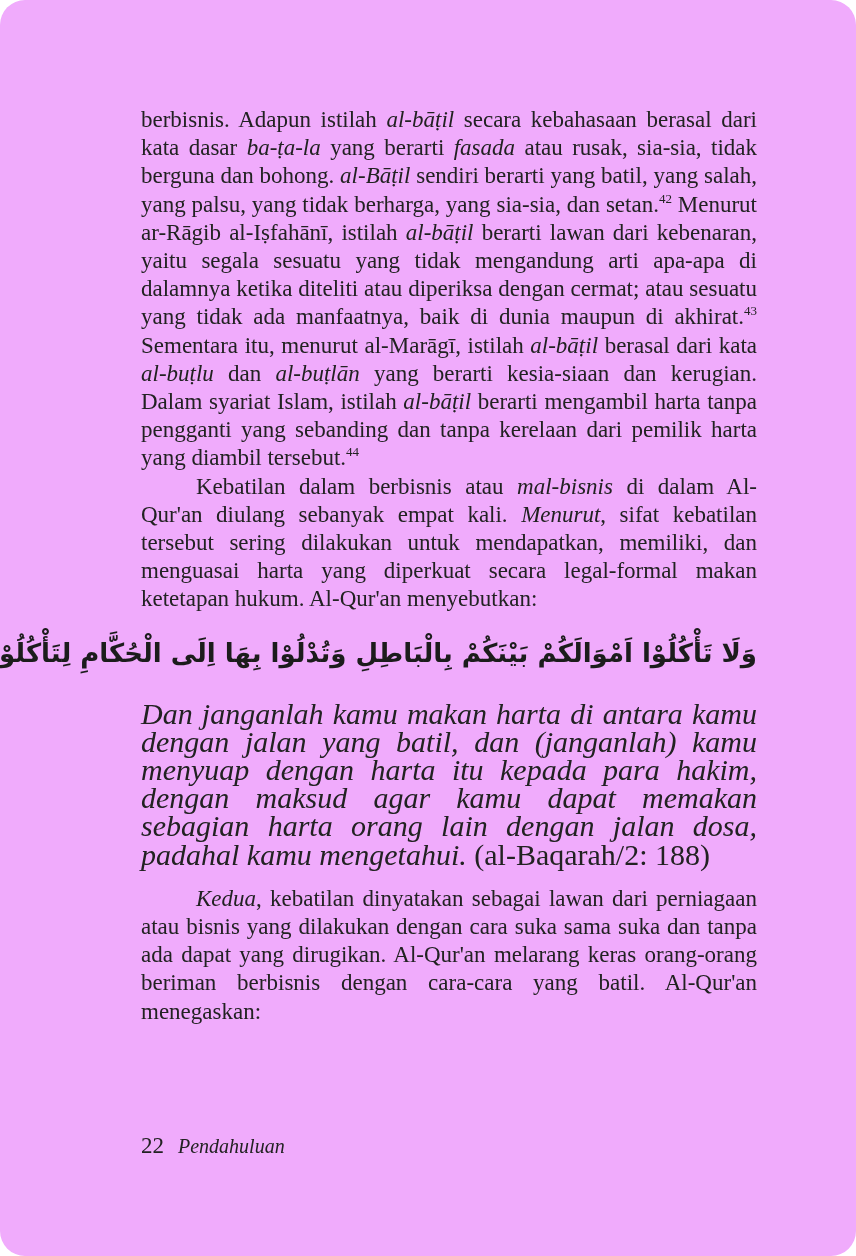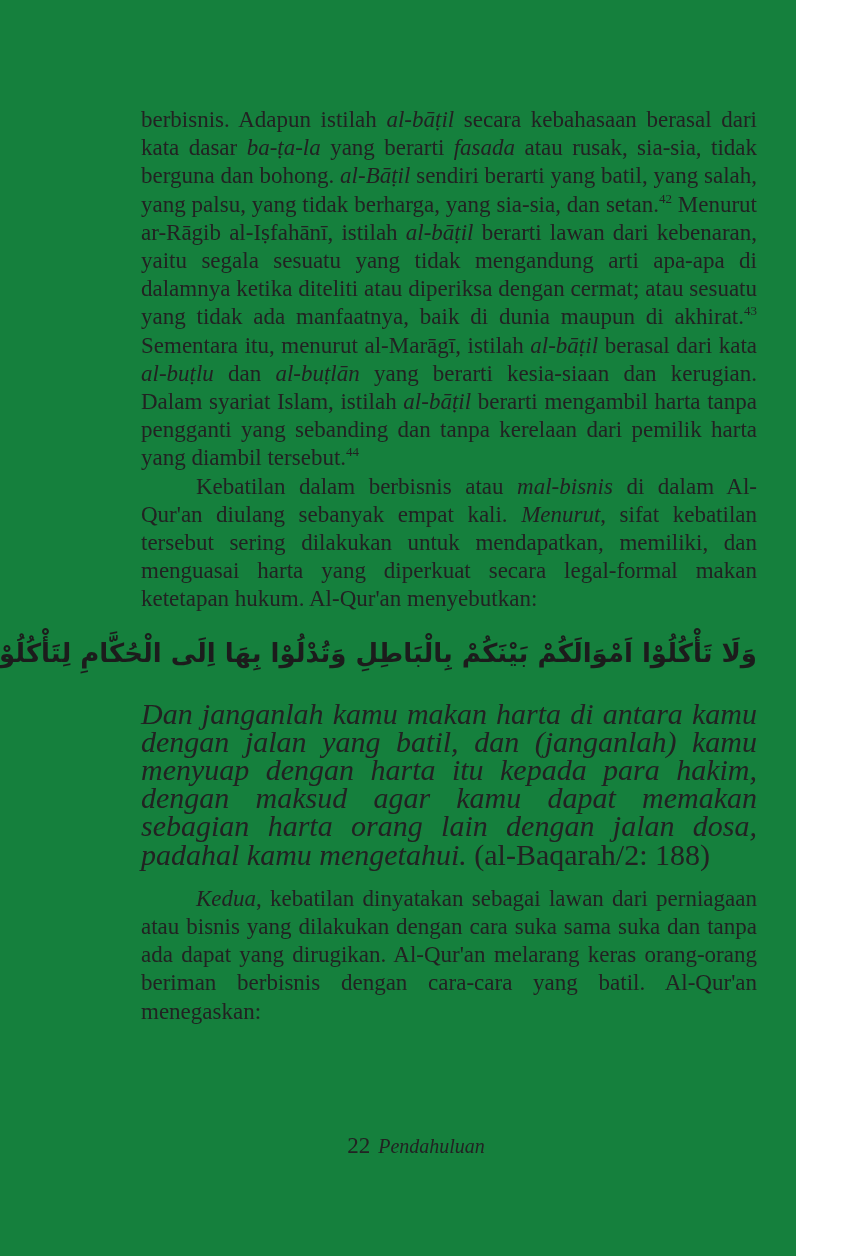--- a/index.html
+++ b/index.html
@@ -2,26 +2,27 @@
 <html lang="id"><head>
 <meta charset="utf-8">
 <style>
   html, body {
     margin: 0;
     padding: 0;
     background: #ffffff;
   }
   .page {
     position: relative;
-    width: 796px;
+    width: 856px;
     height: 1256px;
-    background: #15803d;
+    background: #f0abfc;
     font-family: "Liberation Serif", "DejaVu Serif", serif;
     color: #222222;
     overflow: hidden;
+    border-radius: 25px;
   }
   .text-block {
     position: absolute;
     left: 141px;
     top: 106px;
     width: 616px;
   }
   .body-p {
     font-size: 23px;
     line-height: 28.2px;
@@ -51,28 +52,28 @@
     line-height: 28.2px;
     text-align: justify;
     margin: 0 0 16px 0;
   }
   .page-footer {
     position: absolute;
     left: 141px;
     right: 105px;
     top: 1133px;
     display: flex;
-    justify-content: center;
+    justify-content: flex-start;
     align-items: baseline;
+    gap: 14px;
   }
   .page-number { font-size: 23px; }
   .running-title {
     font-style: italic;
     font-size: 20px;
-    margin-left: 8px;
   }
 </style>
 </head>
 <body>
 
 <div class="page">
 
   <main class="text-block">
 
     <p class="body-p"><span>berbisnis. Adapun istilah </span><em>al-bāṭil</em><span> secara kebahasaan berasal dari kata dasar </span><em>ba-ṭa-la</em><span> yang berarti </span><em>fasada</em><span> atau rusak, sia-sia, tidak berguna dan bohong. </span><em>al-Bāṭil</em><span> sendiri berarti yang batil, yang salah, yang palsu, yang tidak berharga, yang sia-sia, dan setan.</span><sup>42</sup><span> Menurut ar-Rāgib al-Iṣfahānī, istilah </span><em>al-bāṭil</em><span> berarti lawan dari kebenaran, yaitu segala sesuatu yang tidak mengandung arti apa-apa di dalamnya ketika diteliti atau diperiksa dengan cermat; atau sesuatu yang tidak ada manfaatnya, baik di dunia maupun di akhirat.</span><sup>43</sup><span> Sementara itu, menurut al-Marāgī, istilah </span><em>al-bāṭil</em><span> berasal dari kata </span><em>al-buṭlu</em><span> dan </span><em>al-buṭlān</em><span> yang berarti kesia-siaan dan kerugian. Dalam syariat Islam, istilah </span><em>al-bāṭil</em><span> berarti mengambil harta tanpa pengganti yang sebanding dan tanpa kerelaan dari pemilik harta yang diambil tersebut.</span><sup>44</sup></p>

